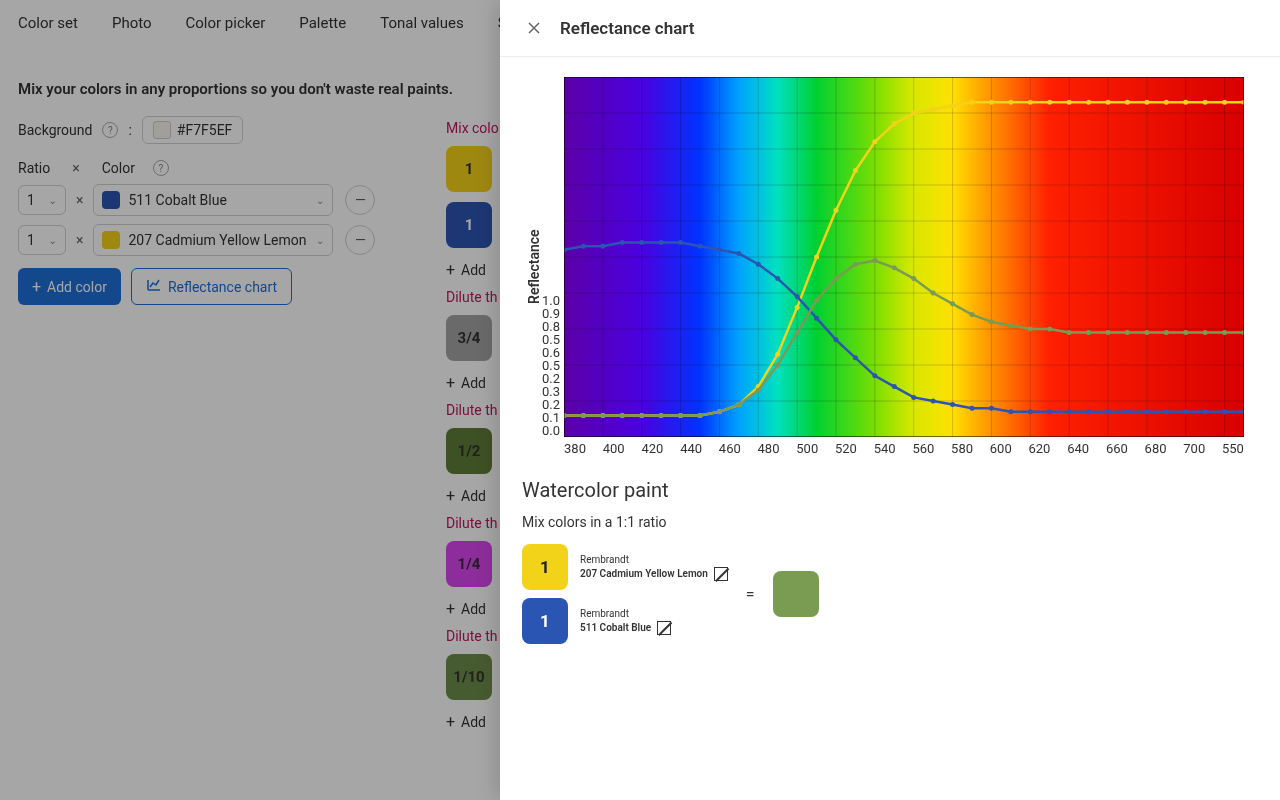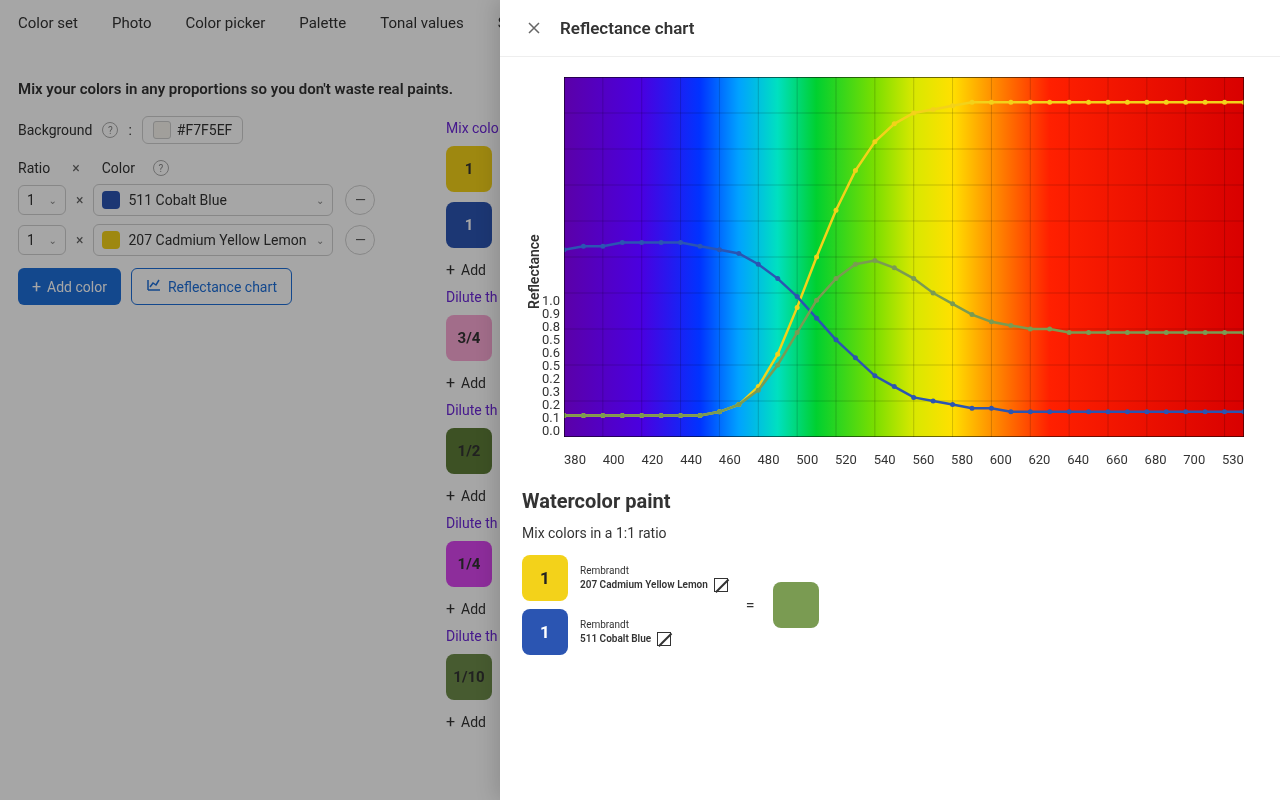--- a/index.html
+++ b/index.html
@@ -25,42 +25,42 @@
 .color-sel .sw { width: 18px; height: 18px; border-radius: 4px; }
 .chev { font-size: 10px; color: #888; }
 .times { color: #666; padding: 0 4px; }
 .remove-btn { width: 30px; height: 30px; border: 1px solid #d0d0d0; border-radius: 50%; display: inline-flex; align-items: center; justify-content: center; color: #555; margin-left: 6px; }
 
 .action-row { display: flex; gap: 10px; margin-top: 12px; }
 .btn-primary { background: #1e6fd9; color: #fff; border-radius: 6px; padding: 8px 14px; display: inline-flex; align-items: center; gap: 6px; font-size: 14px; }
 .btn-outline { background: #fff; color: #1e6fd9; border: 1px solid #1e6fd9; border-radius: 6px; padding: 8px 14px; display: inline-flex; align-items: center; gap: 6px; font-size: 14px; }
 
 .mix-col { position: absolute; left: 446px; top: 120px; display: flex; flex-direction: column; gap: 10px; }
-.mix-col .lbl { font-size: 14px; color: #6d28d9; }
+.mix-col .lbl { font-size: 14px; color: #be185d; }
 .swatch-big { width: 46px; height: 46px; border-radius: 8px; display: flex; align-items: center; justify-content: center; font-weight: 700; font-size: 15px; }
 .add-link { display: inline-flex; align-items: center; gap: 6px; color: #333; font-size: 14px; margin-top: 2px; }
 
 
 .panel { position: absolute; top: 0; right: 0; width: 780px; height: 800px; background: #fff; z-index: 10; box-shadow: -4px 0 20px rgba(0,0,0,0.15); display: flex; flex-direction: column; }
 .panel-hdr { display: flex; align-items: center; gap: 14px; padding: 16px 22px; border-bottom: 1px solid #eee; }
 .close-x { width: 24px; height: 24px; display: inline-flex; align-items: center; justify-content: center; color: #555; cursor: pointer; }
 .panel-title { font-weight: 600; font-size: 17px; }
 
 .panel-body { padding: 20px 22px; overflow: auto; }
 
 
 .chart-wrap { display: flex; }
 .ylabel { writing-mode: vertical-rl; transform: rotate(180deg); font-weight: 600; font-size: 14px; text-align: center; padding-right: 4px; }
 .yticks { display: flex; flex-direction: column; justify-content: flex-end; height: 360px; align-items: flex-end; font-size: 13px; padding-right: 4px; line-height: 1; }
 .plot { position: relative; width: 680px; height: 360px; }
 .plot svg { position: absolute; inset: 0; }
-.xticks { display: flex; justify-content: space-between; font-size: 13px; width: 680px; margin-top: 15px; margin-left: auto; }
+.xticks { display: flex; justify-content: space-between; font-size: 13px; width: 680px; margin-top: 4px; margin-left: auto; }
 .xlabel { font-weight: 600; font-size: 14px; text-align: center; margin-top: 6px; }
 
-.section-title { font-weight: 700; font-size: 20px; margin-top: 22px; }
+.section-title { font-weight: 400; font-size: 20px; margin-top: 22px; }
 .section-sub { font-size: 14px; margin-top: 12px; }
 
 .paint-grid { display: flex; align-items: center; gap: 18px; margin-top: 14px; }
 .paint-list { display: flex; flex-direction: column; gap: 8px; }
 .paint-row { display: flex; align-items: center; gap: 12px; }
 .paint-sw { width: 46px; height: 46px; border-radius: 8px; display: flex; align-items: center; justify-content: center; font-weight: 700; color: #222; font-size: 17px; }
 .paint-name { font-size: 10px; line-height: 1.4; }
 .paint-name .brand { color: #333; }
 .paint-name .nm { font-weight: 600; display: inline-flex; align-items: center; gap: 6px; }
 .box-icon { display: inline-block; width: 14px; height: 14px; border: 1.5px solid #333; position: relative; }
@@ -150,21 +150,21 @@
 
   <div class="mix-col" id="mixcol">
       <div class="lbl">Mix colo</div>
       <div class="swatch-big" style="background:#f3d21a">1</div>
       <div class="swatch-big" style="background:#2b55b2;color:#fff">1</div>
       <span class="add-link">
         <span class="plus">+</span>
         <span>Add</span>
       </span>
       <div class="lbl">Dilute th</div>
-      <div class="swatch-big" style="background:#f9a8d4">3/4</div>
+      <div class="swatch-big" style="background:#a3a3a3">3/4</div>
       <span class="add-link">
         <span class="plus">+</span>
         <span>Add</span>
       </span>
       <div class="lbl">Dilute th</div>
       <div class="swatch-big" style="background:#5e7d38">1/2</div>
       <span class="add-link">
         <span class="plus">+</span>
         <span>Add</span>
       </span>
@@ -384,21 +384,21 @@
             <span>520</span>
             <span>540</span>
             <span>560</span>
             <span>580</span>
             <span>600</span>
             <span>620</span>
             <span>640</span>
             <span>660</span>
             <span>680</span>
             <span>700</span>
-            <span>530</span>
+            <span>550</span>
           </div>
       </div>
     </div>
 
     <div class="section-title">Watercolor paint</div>
     <div class="section-sub">Mix colors in a 1:1 ratio</div>
 
     <div class="paint-grid">
       <div class="paint-list" id="paintlist">
           <div class="paint-row">

